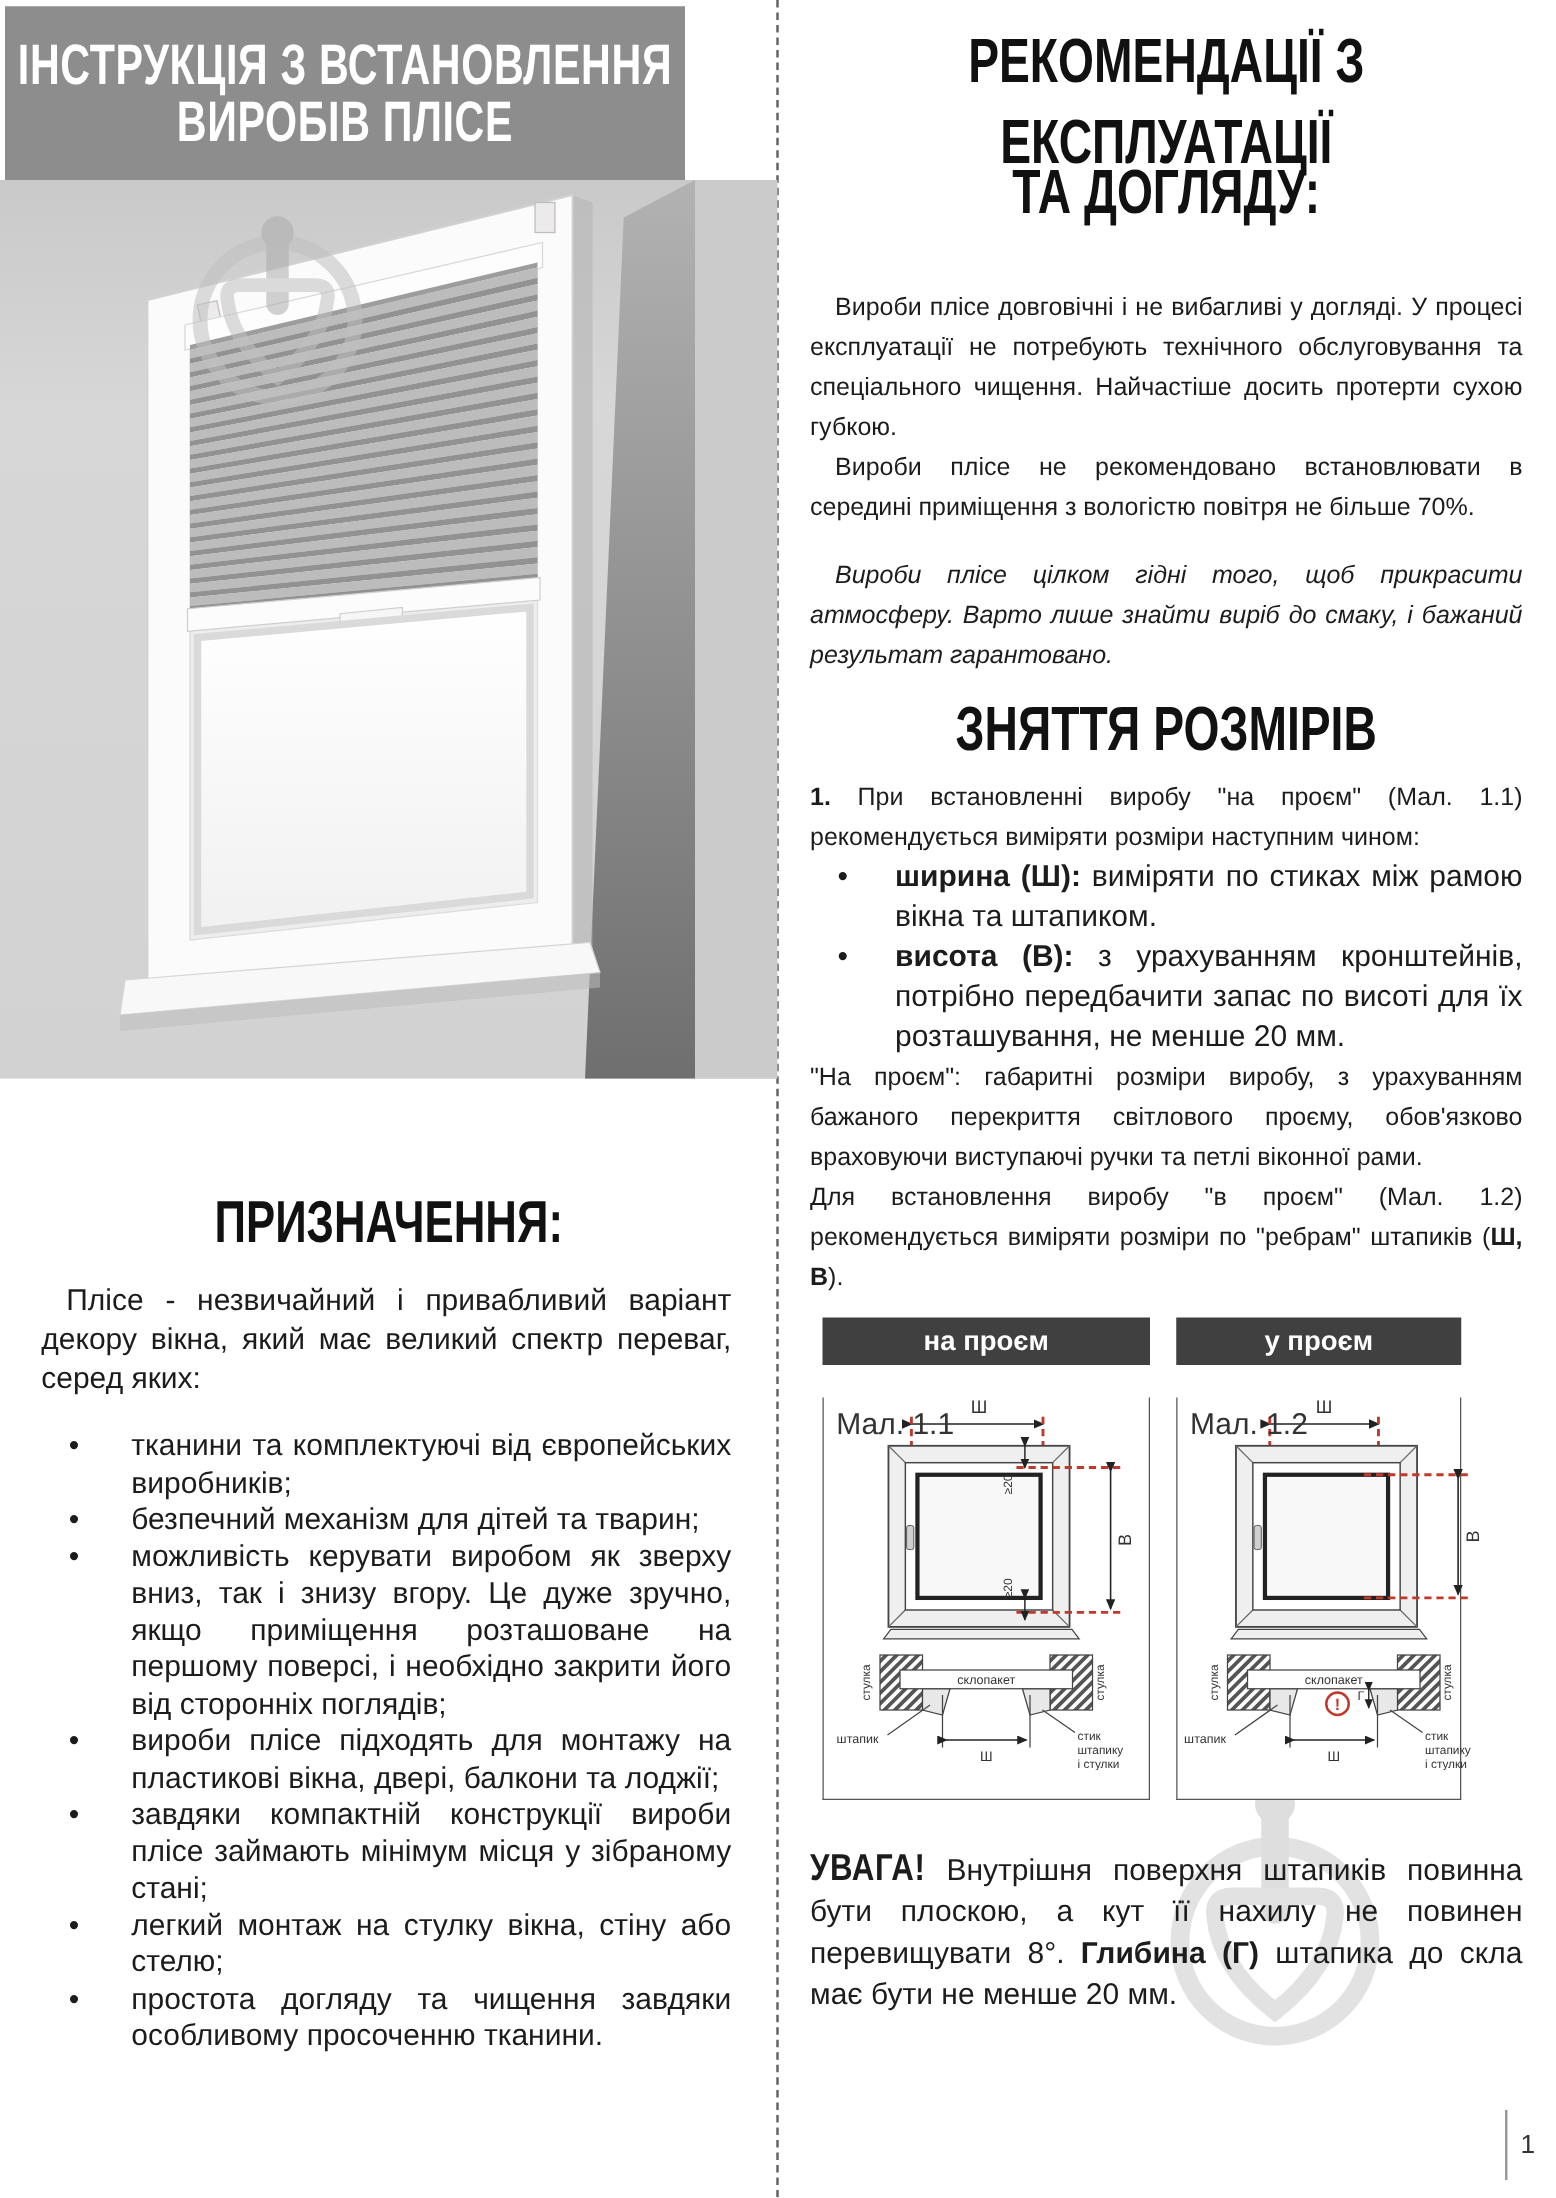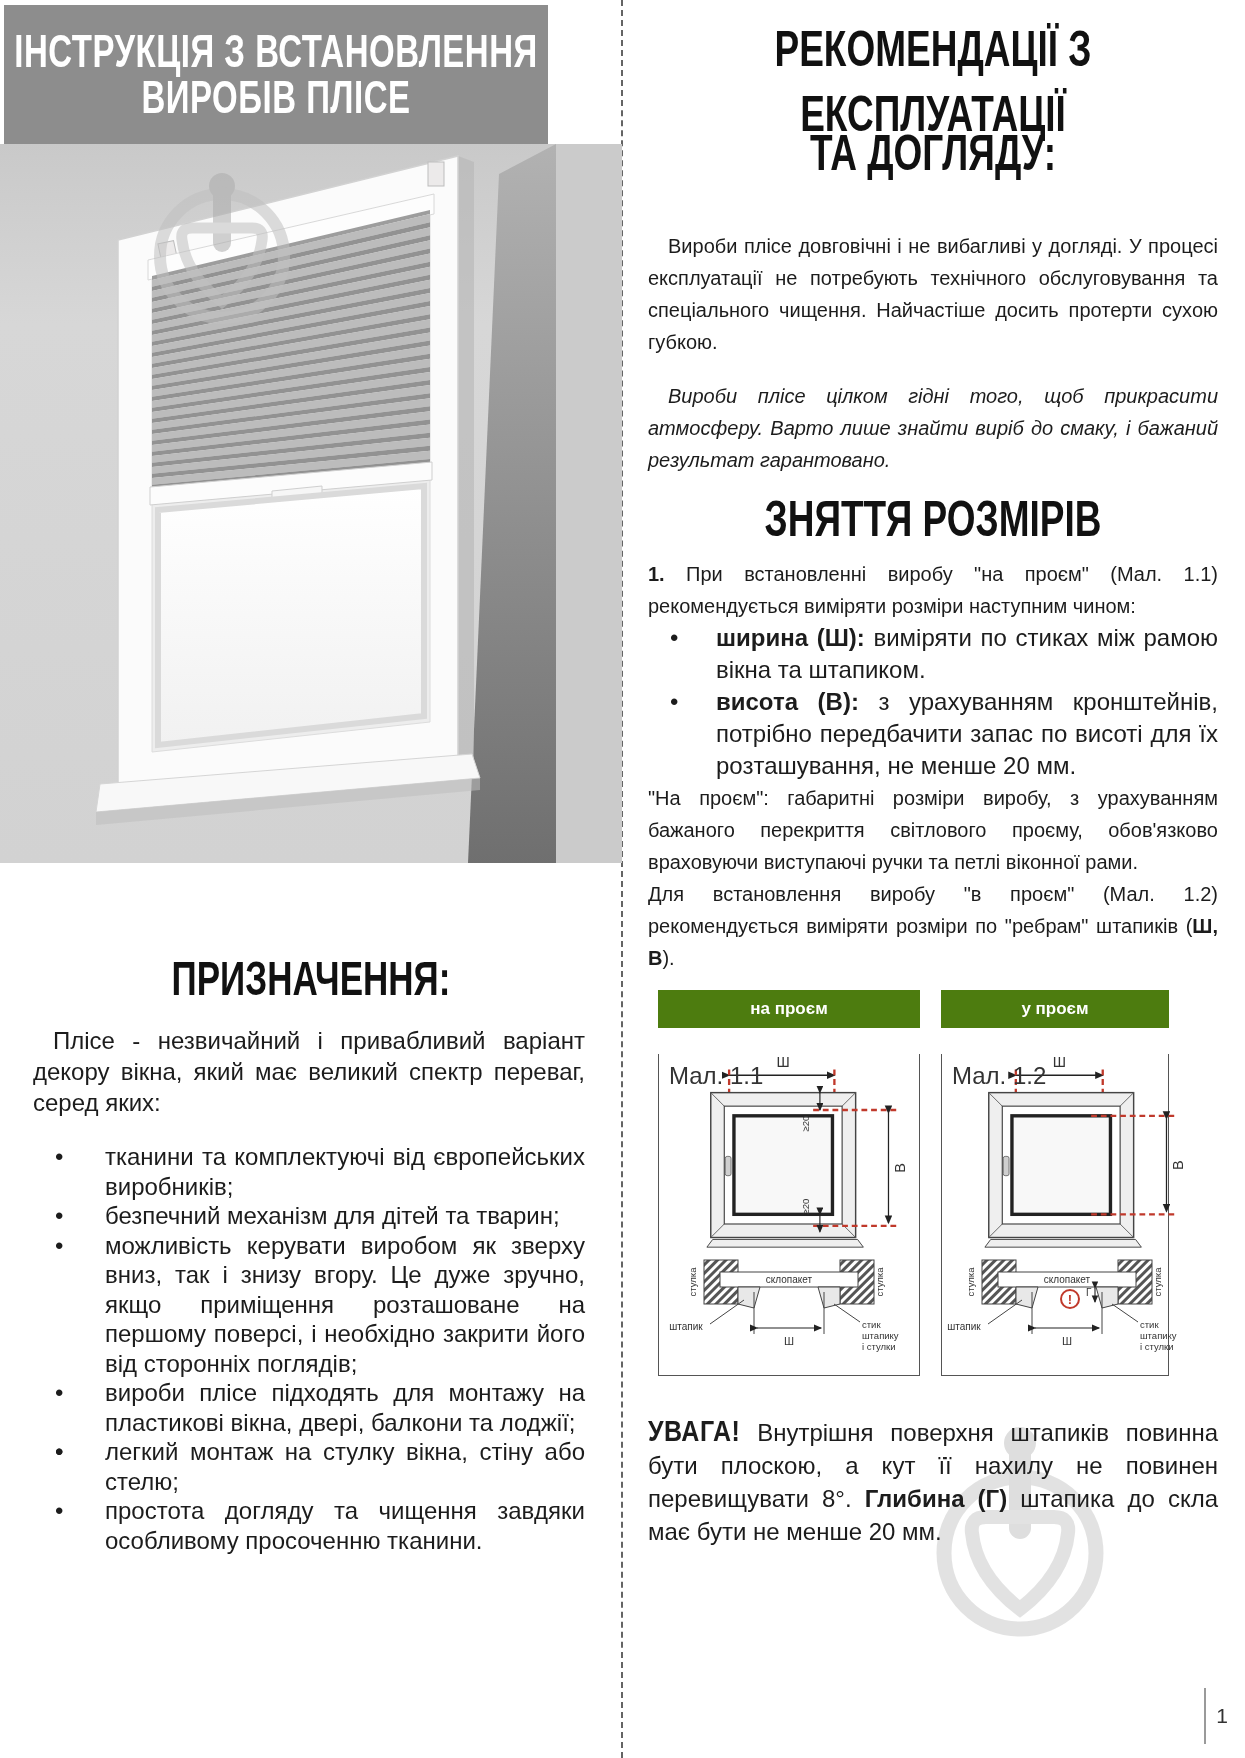--- a/index.html
+++ b/index.html
@@ -36,21 +36,21 @@
   .step{margin-top:14px;}
   .b{font-weight:700;}
   .rlist{margin:0;padding:0;list-style:none;}
   .rlist li{position:relative;padding-left:68px;font-size:24px;line-height:32px;text-align:justify;}
   .rlist li .dot{position:absolute;left:22px;top:0;}
 
   
   .figures{display:flex;gap:21px;margin:16px 0 0 10px;position:relative;z-index:2;}
   .fig{width:262px;}
   .fig:last-child{width:228px;border-radius:29px;}
-  .fig-header{height:38px;background:#4d7c0f;color:#fff;font-weight:700;font-size:17px;
+  .fig-header{height:38px;background:#404040;color:#fff;font-weight:700;font-size:22px;
               display:flex;align-items:center;justify-content:center;}
   .fig-body{position:relative;height:322px;border:1.5px solid #555;border-top:none;background:#fff;box-sizing:border-box;}
   .fig-label{position:absolute;top:8px;left:10px;font-size:24px;color:#333;}
   .fig-body svg{display:block;}
   .win-svg{margin:26px auto 0 auto;}
   .sec-svg{margin:0 auto;}
 
   .attention{margin:40px 0 0 0;font-size:24px;line-height:33px;text-align:justify;position:relative;z-index:3;}
   .att-label{font-weight:700;font-size:25px;display:inline-block;transform:scaleY(1.2);transform-origin:50% 70%;letter-spacing:.5px;}
 
@@ -162,34 +162,35 @@
       </g>
     </svg>
 
     <div class="big-heading purpose-h">ПРИЗНАЧЕННЯ:</div>
     <p class="intro">Плісе - незвичайний і привабливий варіант декору вікна, який має великий спектр переваг, серед яких:</p>
     <ul class="benefits">
       <li><span class="dot">•</span><span>тканини та комплектуючі від європейських виробників;</span></li>
       <li><span class="dot">•</span><span>безпечний механізм для дітей та тварин;</span></li>
       <li><span class="dot">•</span><span>можливість керувати виробом як зверху вниз, так і знизу вгору. Це дуже зручно, якщо приміщення розташоване на першому поверсі, і необхідно закрити його від сторонніх поглядів;</span></li>
       <li><span class="dot">•</span><span>вироби плісе підходять для монтажу на пластикові вікна, двері, балкони та лоджії;</span></li>
-      <li><span class="dot">•</span></li>
+      <li><span class="dot">•</span><span>завдяки компактній конструкції вироби плісе займають мінімум місця у зібраному стані;</span></li>
       <li><span class="dot">•</span><span>легкий монтаж на стулку вікна, стіну або стелю;</span></li>
       <li><span class="dot">•</span><span>простота догляду та чищення завдяки особливому просоченню тканини.</span></li>
     </ul>
   </div>
 
   <div class="half-right">
     <div class="rcontent">
       <div class="care-h">
         <div class="big-heading">РЕКОМЕНДАЦІЇ З ЕКСПЛУАТАЦІЇ</div>
         <div class="big-heading">ТА ДОГЛЯДУ:</div>
       </div>
 
       <p class="rpara p-first indent">Вироби плісе довговічні і не вибагливі у догляді. У процесі експлуатації не потребують технічного обслуговування та спеціального чищення. Найчастіше досить протерти сухою губкою.</p>
+      <p class="rpara indent">Вироби плісе не рекомендовано встановлювати в середині приміщення з вологістю повітря не більше 70%.</p>
       <p class="rpara italic indent">Вироби плісе цілком гідні того, щоб прикрасити атмосферу. Варто лише знайти виріб до смаку, і бажаний результат гарантовано.</p>
 
       <div class="sizes-h">
         <div class="big-heading">ЗНЯТТЯ РОЗМІРІВ</div>
       </div>
 
       <p class="rpara step"><span class="b">1.</span><span> При встановленні виробу "на проєм" (Мал. 1.1) рекомендується виміряти розміри наступним чином:</span></p>
 
       <ul class="rlist">
         <li><span class="dot">•</span><span class="b">ширина (Ш):</span><span> виміряти по стиках між рамою вікна та штапиком.</span></li>

